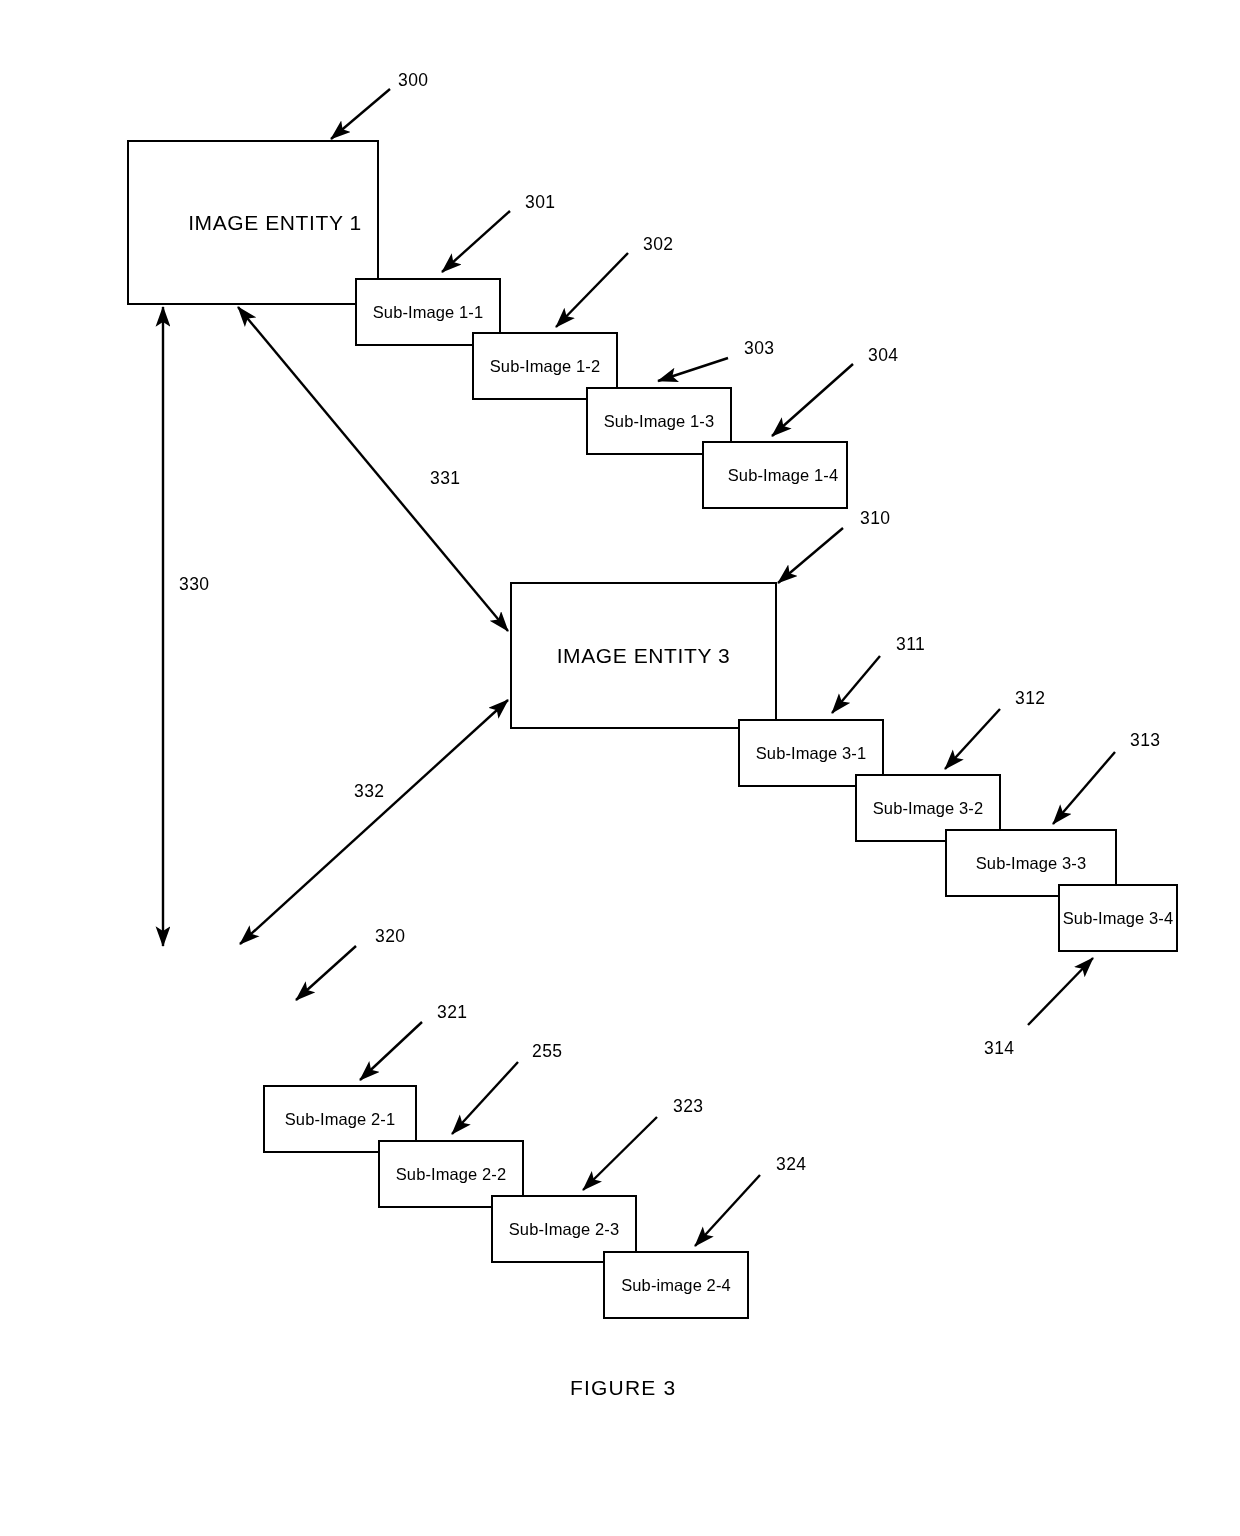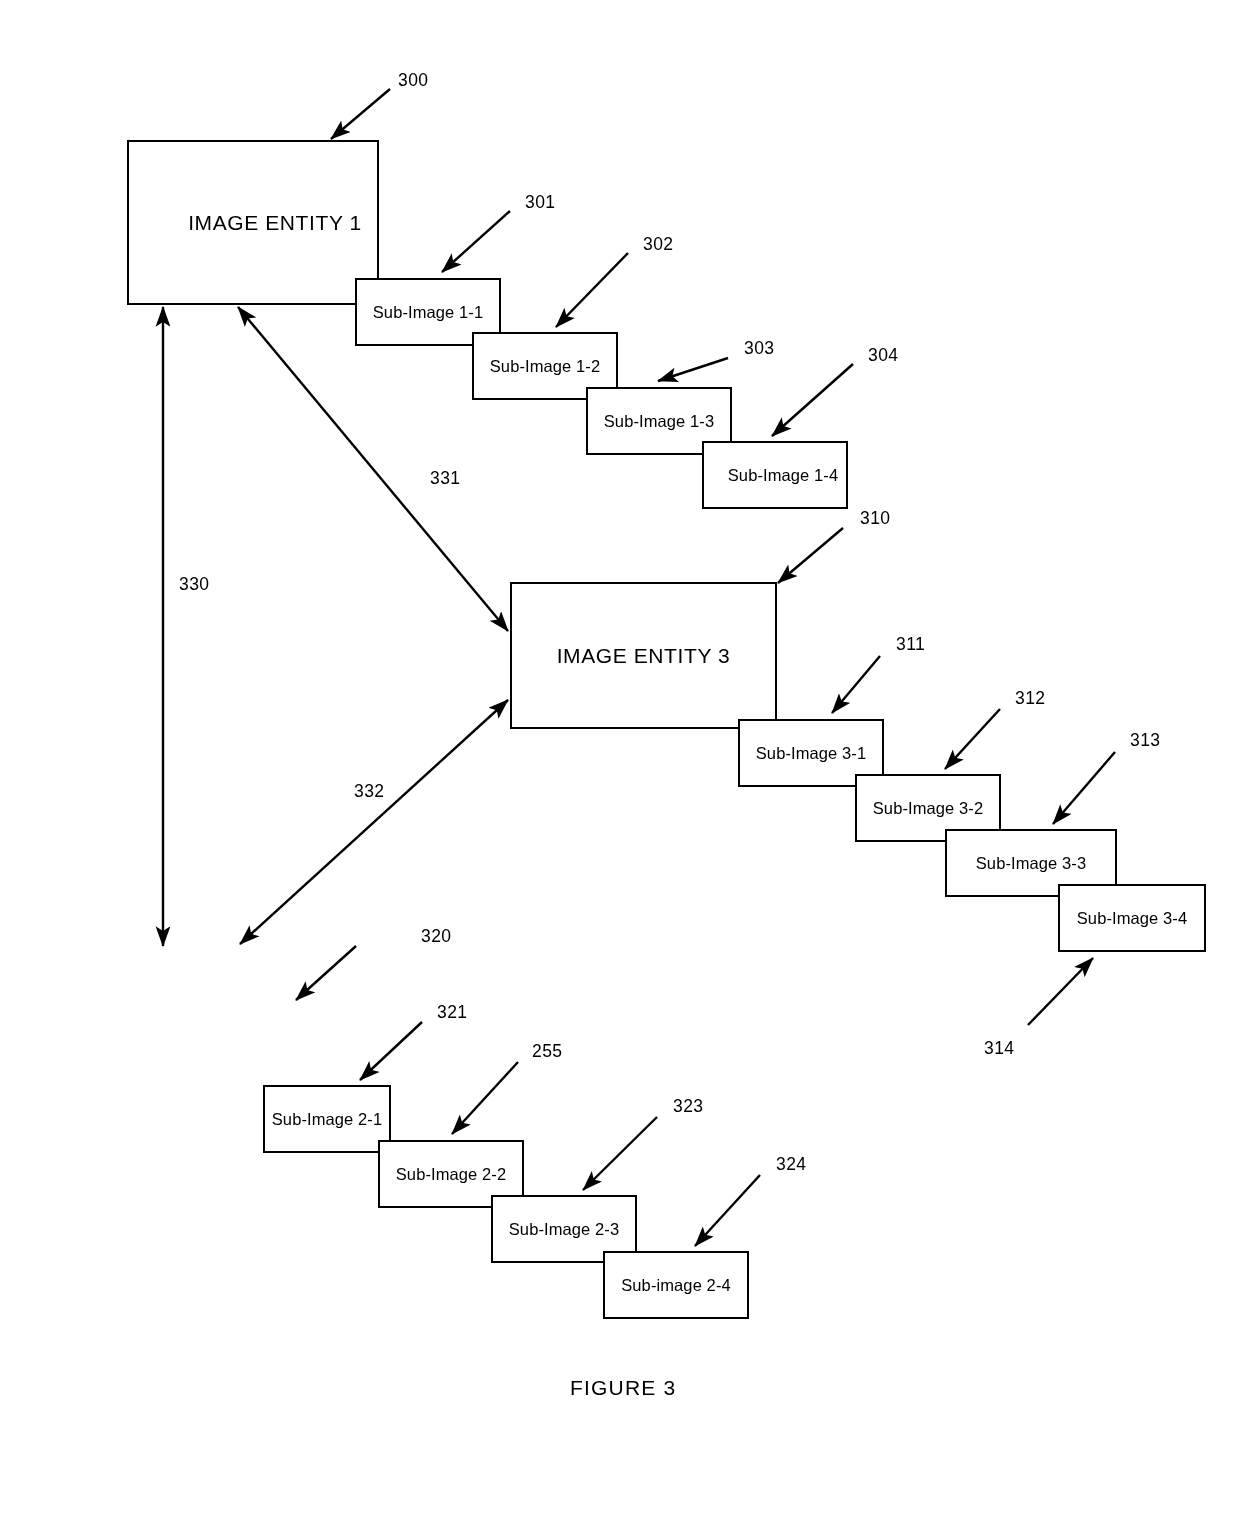--- a/index.html
+++ b/index.html
@@ -143,39 +143,39 @@
   </div>
   <div class="sub-box" style="left: 738px; top: 719px; width: 146px; height: 68px;">
     <span>Sub-Image 3-1</span>
   </div>
   <div class="sub-box" style="left: 855px; top: 774px; width: 146px; height: 68px;">
     <span>Sub-Image 3-2</span>
   </div>
   <div class="sub-box" style="left: 945px; top: 829px; width: 172px; height: 68px;">
     <span>Sub-Image 3-3</span>
   </div>
-  <div class="sub-box" style="left: 1058px; top: 884px; width: 148px; height: 68px;">
+  <div class="sub-box" style="left: 1058px; top: 884px; width: 120px; height: 68px;">
     <span>Sub-Image 3-4</span>
   </div>
-  <div class="sub-box" style="left: 263px; top: 1085px; width: 128px; height: 68px; align-items: center;">
+  <div class="sub-box" style="left: 263px; top: 1085px; width: 154px; height: 68px; align-items: center;">
     <span>Sub-Image 2-1</span>
   </div>
   <div class="sub-box" style="left: 378px; top: 1140px; width: 146px; height: 68px;">
     <span>Sub-Image 2-2</span>
   </div>
   <div class="sub-box" style="left: 491px; top: 1195px; width: 146px; height: 68px;">
     <span>Sub-Image 2-3</span>
   </div>
   <div class="sub-box" style="left: 603px; top: 1251px; width: 146px; height: 68px;">
     <span>Sub-image 2-4</span>
   </div>
 
   <div class="ref-label" style="left: 398px; top: 70px;">300</div>
   <div class="ref-label" style="left: 860px; top: 508px;">310</div>
-  <div class="ref-label" style="left: 375px; top: 926px; margin-left: 46px;">320</div>
+  <div class="ref-label" style="left: 375px; top: 926px;">320</div>
 
   <div class="ref-label" style="left: 525px; top: 192px;">301</div>
   <div class="ref-label" style="left: 643px; top: 234px;">302</div>
   <div class="ref-label" style="left: 744px; top: 338px;">303</div>
   <div class="ref-label" style="left: 868px; top: 345px;">304</div>
   <div class="ref-label" style="left: 896px; top: 634px;">311</div>
   <div class="ref-label" style="left: 1015px; top: 688px;">312</div>
   <div class="ref-label" style="left: 1130px; top: 730px;">313</div>
   <div class="ref-label" style="left: 984px; top: 1038px;">314</div>
   <div class="ref-label" style="left: 437px; top: 1002px;">321</div>

